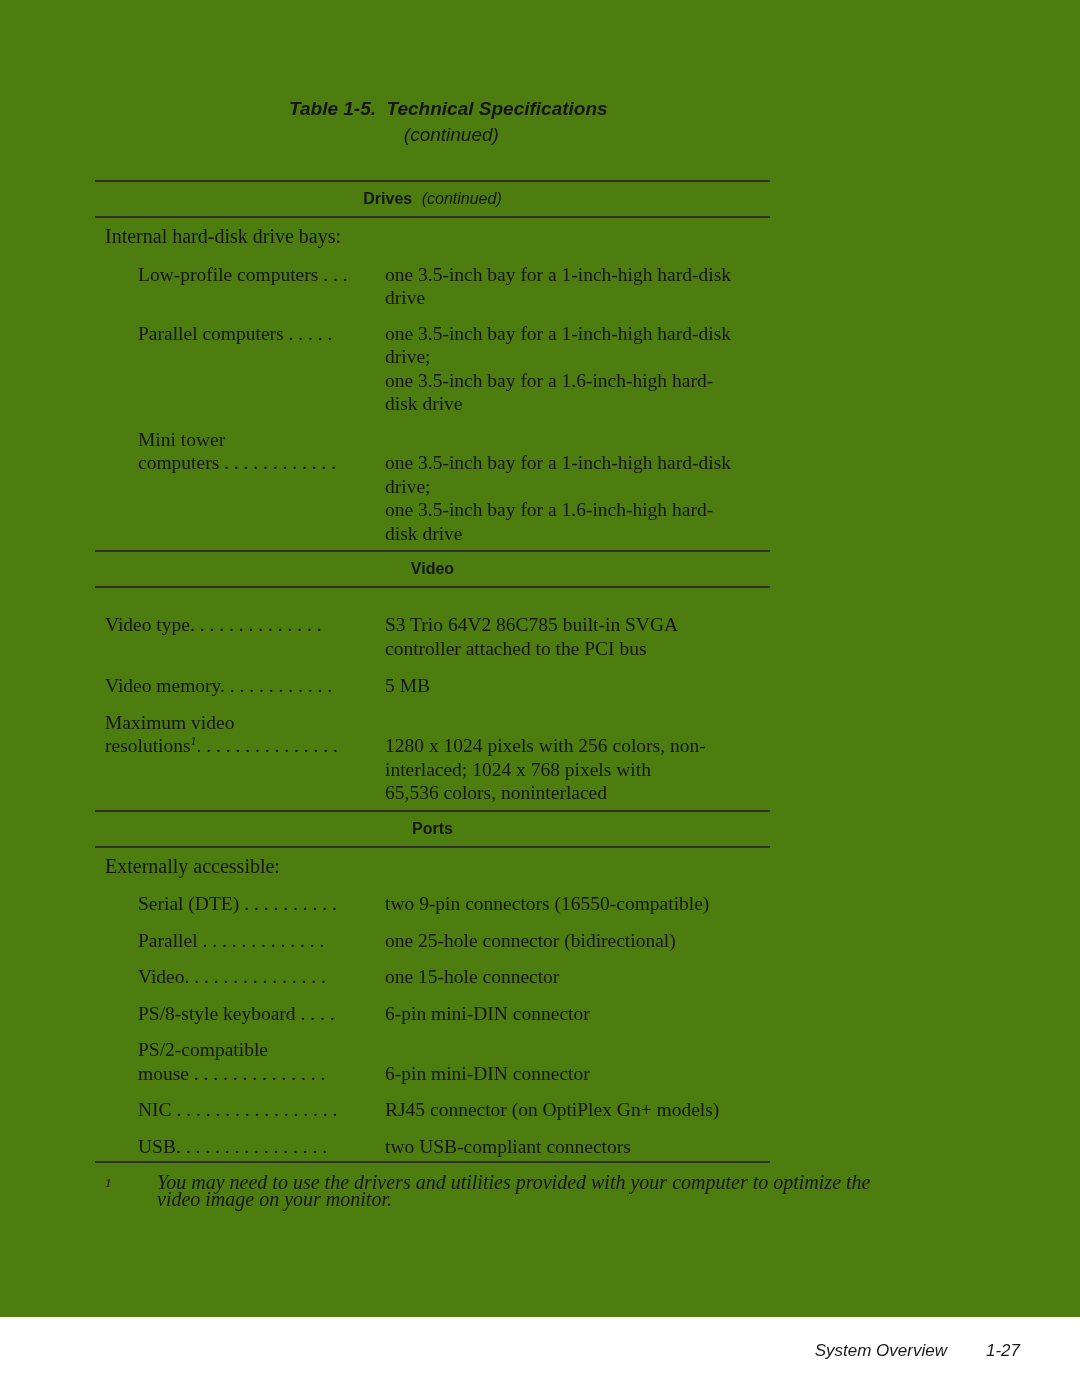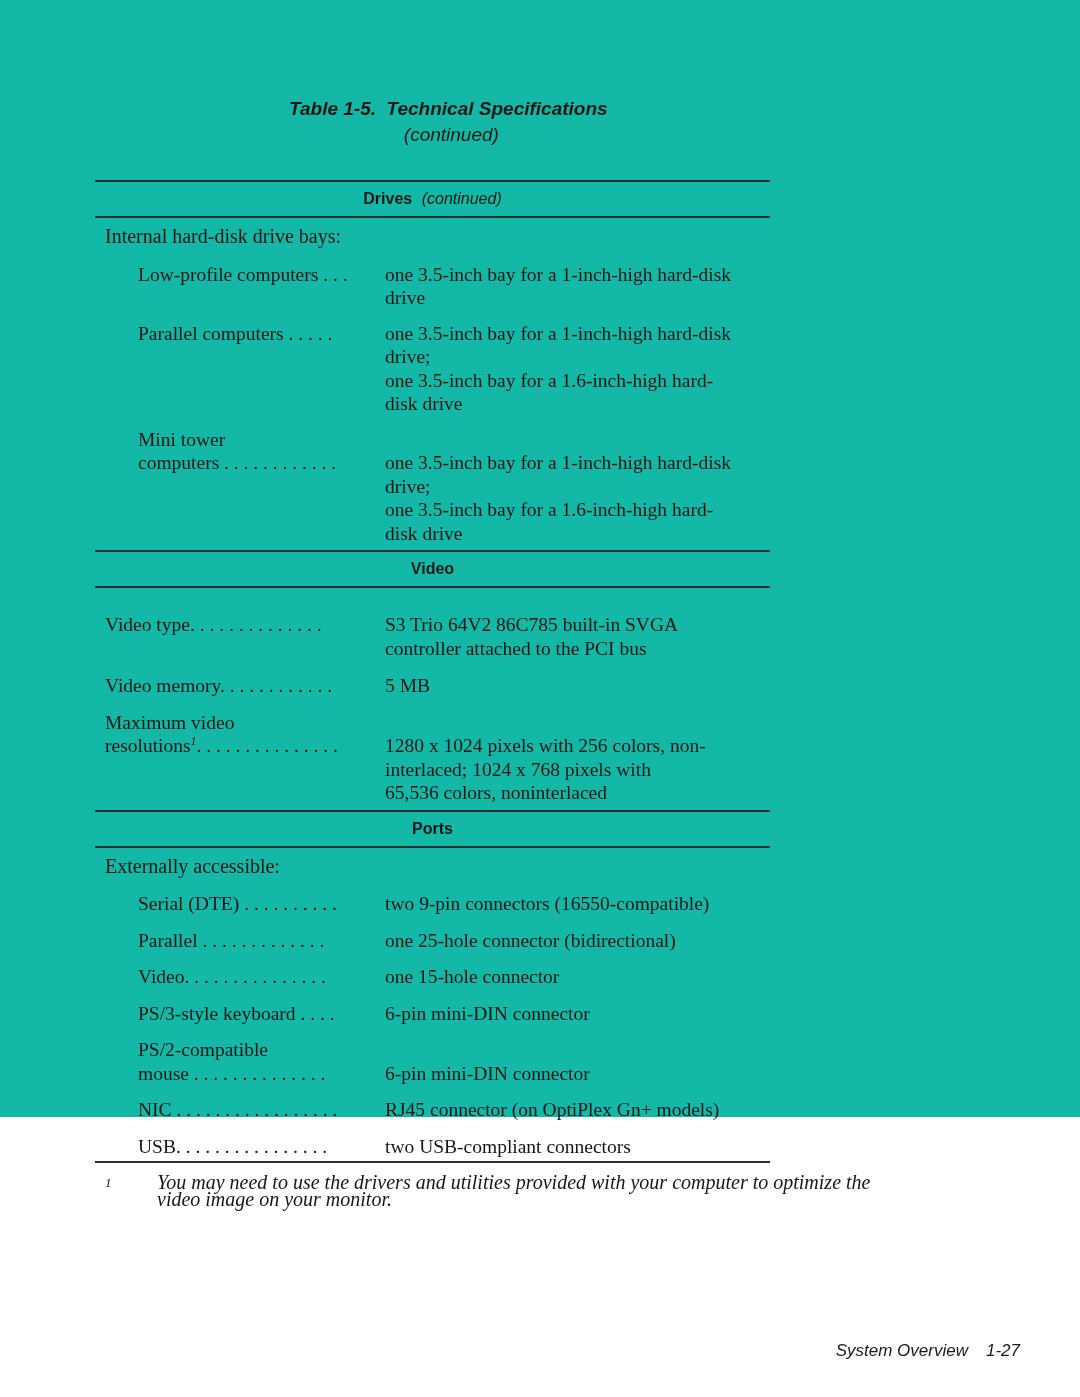--- a/index.html
+++ b/index.html
@@ -3,21 +3,21 @@
 <meta charset="utf-8">
 <style>
   html, body { margin: 0; padding: 0; background: #ffffff; }
   body {
     width: 1080px; height: 1397px;
     font-family: "Liberation Serif", serif;
     color: #161616;
     position: relative;
     overflow: hidden;
   }
-  .page { position: relative; width: 1080px; height: 1117px; background: #14b8a6; }
+  .page { position: relative; width: 1080px; height: 1317px; background: #4d7c0f; }
   .content { position: absolute; left: 95px; top: 0; width: 675px; }
 
   
   .doc-title {
     padding-top: 70px;
     text-align: center;
     font-family: "Liberation Sans", sans-serif;
     font-style: italic;
     font-size: 19px;
     line-height: 26px;
@@ -95,21 +95,21 @@
   
   .page-footer {
     position: absolute;
     top: 1341px;
     right: 60px;
     font-family: "Liberation Sans", sans-serif;
     font-style: italic;
     font-size: 17px;
     color: #1a1a1a;
   }
-  .footer-page-num { margin-left: 18px; }
+  .footer-page-num { margin-left: 39px; }
 </style>
 </head>
 <body>
 
 <div class="page">
   <div class="content">
 
     <div class="doc-title">
       <span class="t-main">Table 1-5.  Technical Specifications</span>
       <span class="t-suffix">(continued)</span>
@@ -189,21 +189,21 @@
       <div class="lbl">Parallel . . . . . . . . . . . . .</div>
       <div class="val">one 25-hole connector (bidirectional)</div>
     </div>
 
     <div class="spec-row">
       <div class="lbl">Video. . . . . . . . . . . . . . .</div>
       <div class="val">one 15-hole connector</div>
     </div>
 
     <div class="spec-row">
-      <div class="lbl">PS/3-style keyboard . . . .</div>
+      <div class="lbl">PS/8-style keyboard . . . .</div>
       <div class="val">6-pin mini-DIN connector</div>
     </div>
 
     <div class="spec-row">
       <div class="lbl">PS/2-compatible
 mouse . . . . . . . . . . . . . .</div>
       <div class="val off1">6-pin mini-DIN connector</div>
     </div>
 
     <div class="spec-row">

